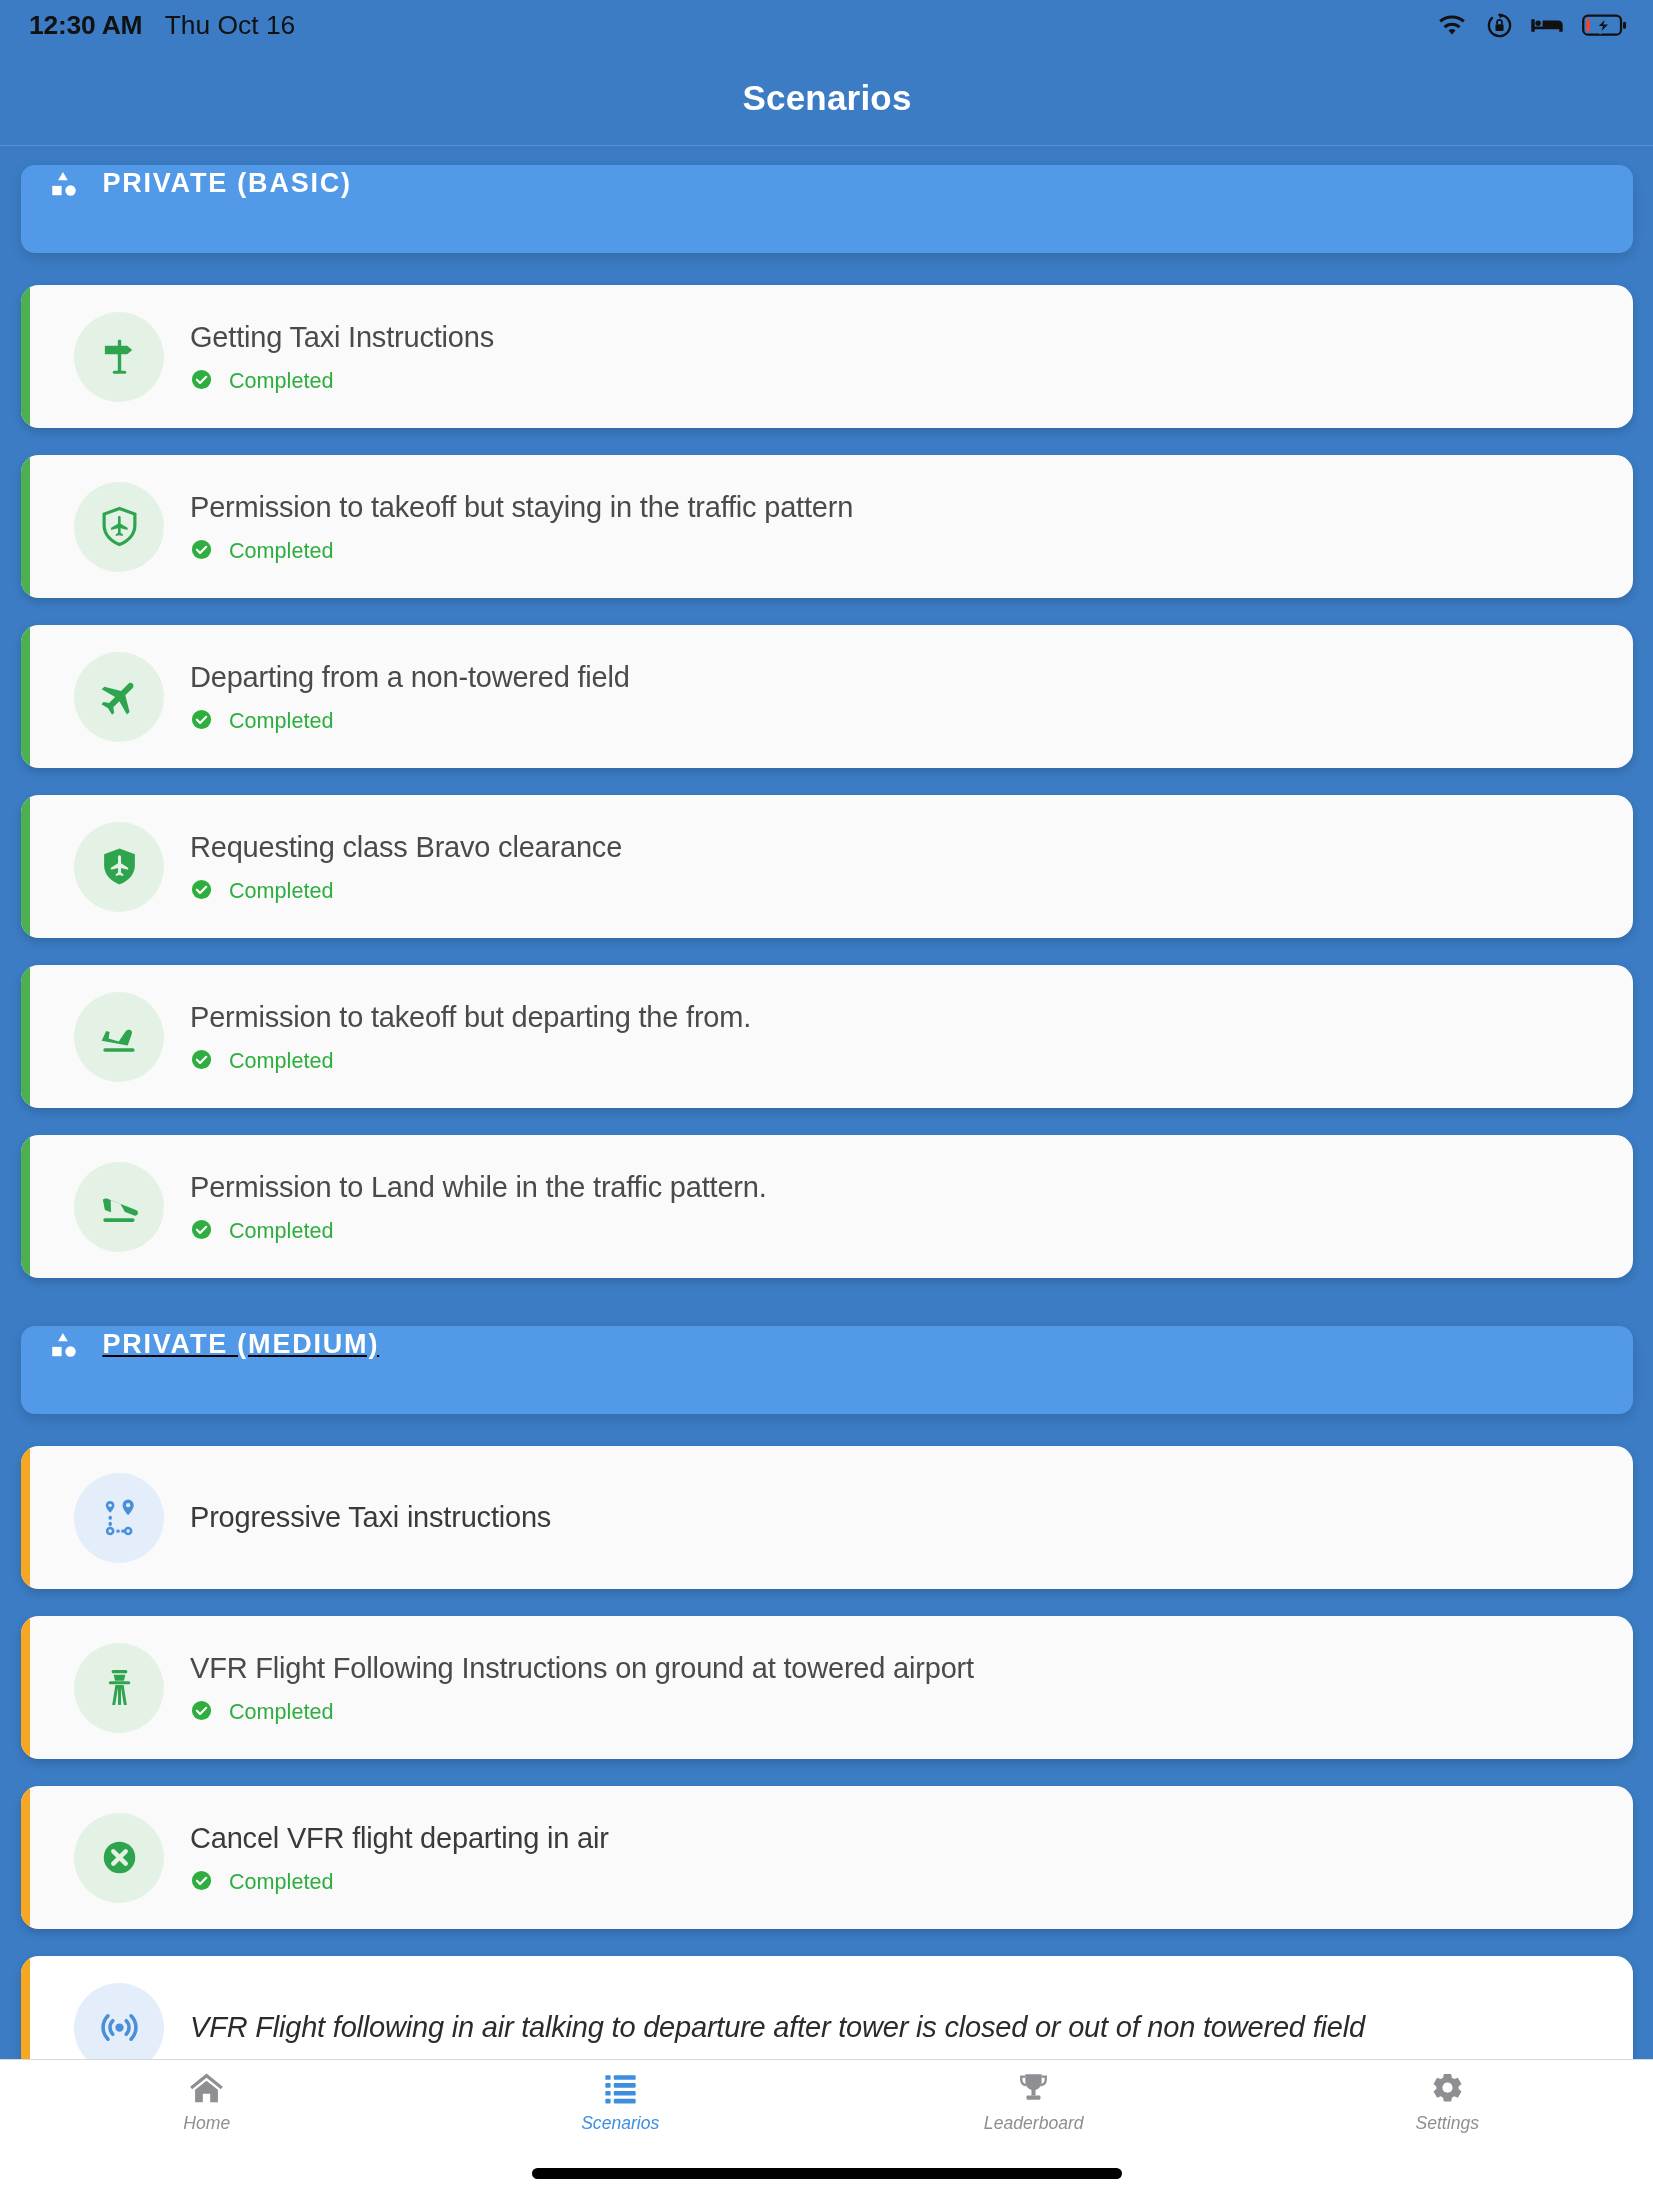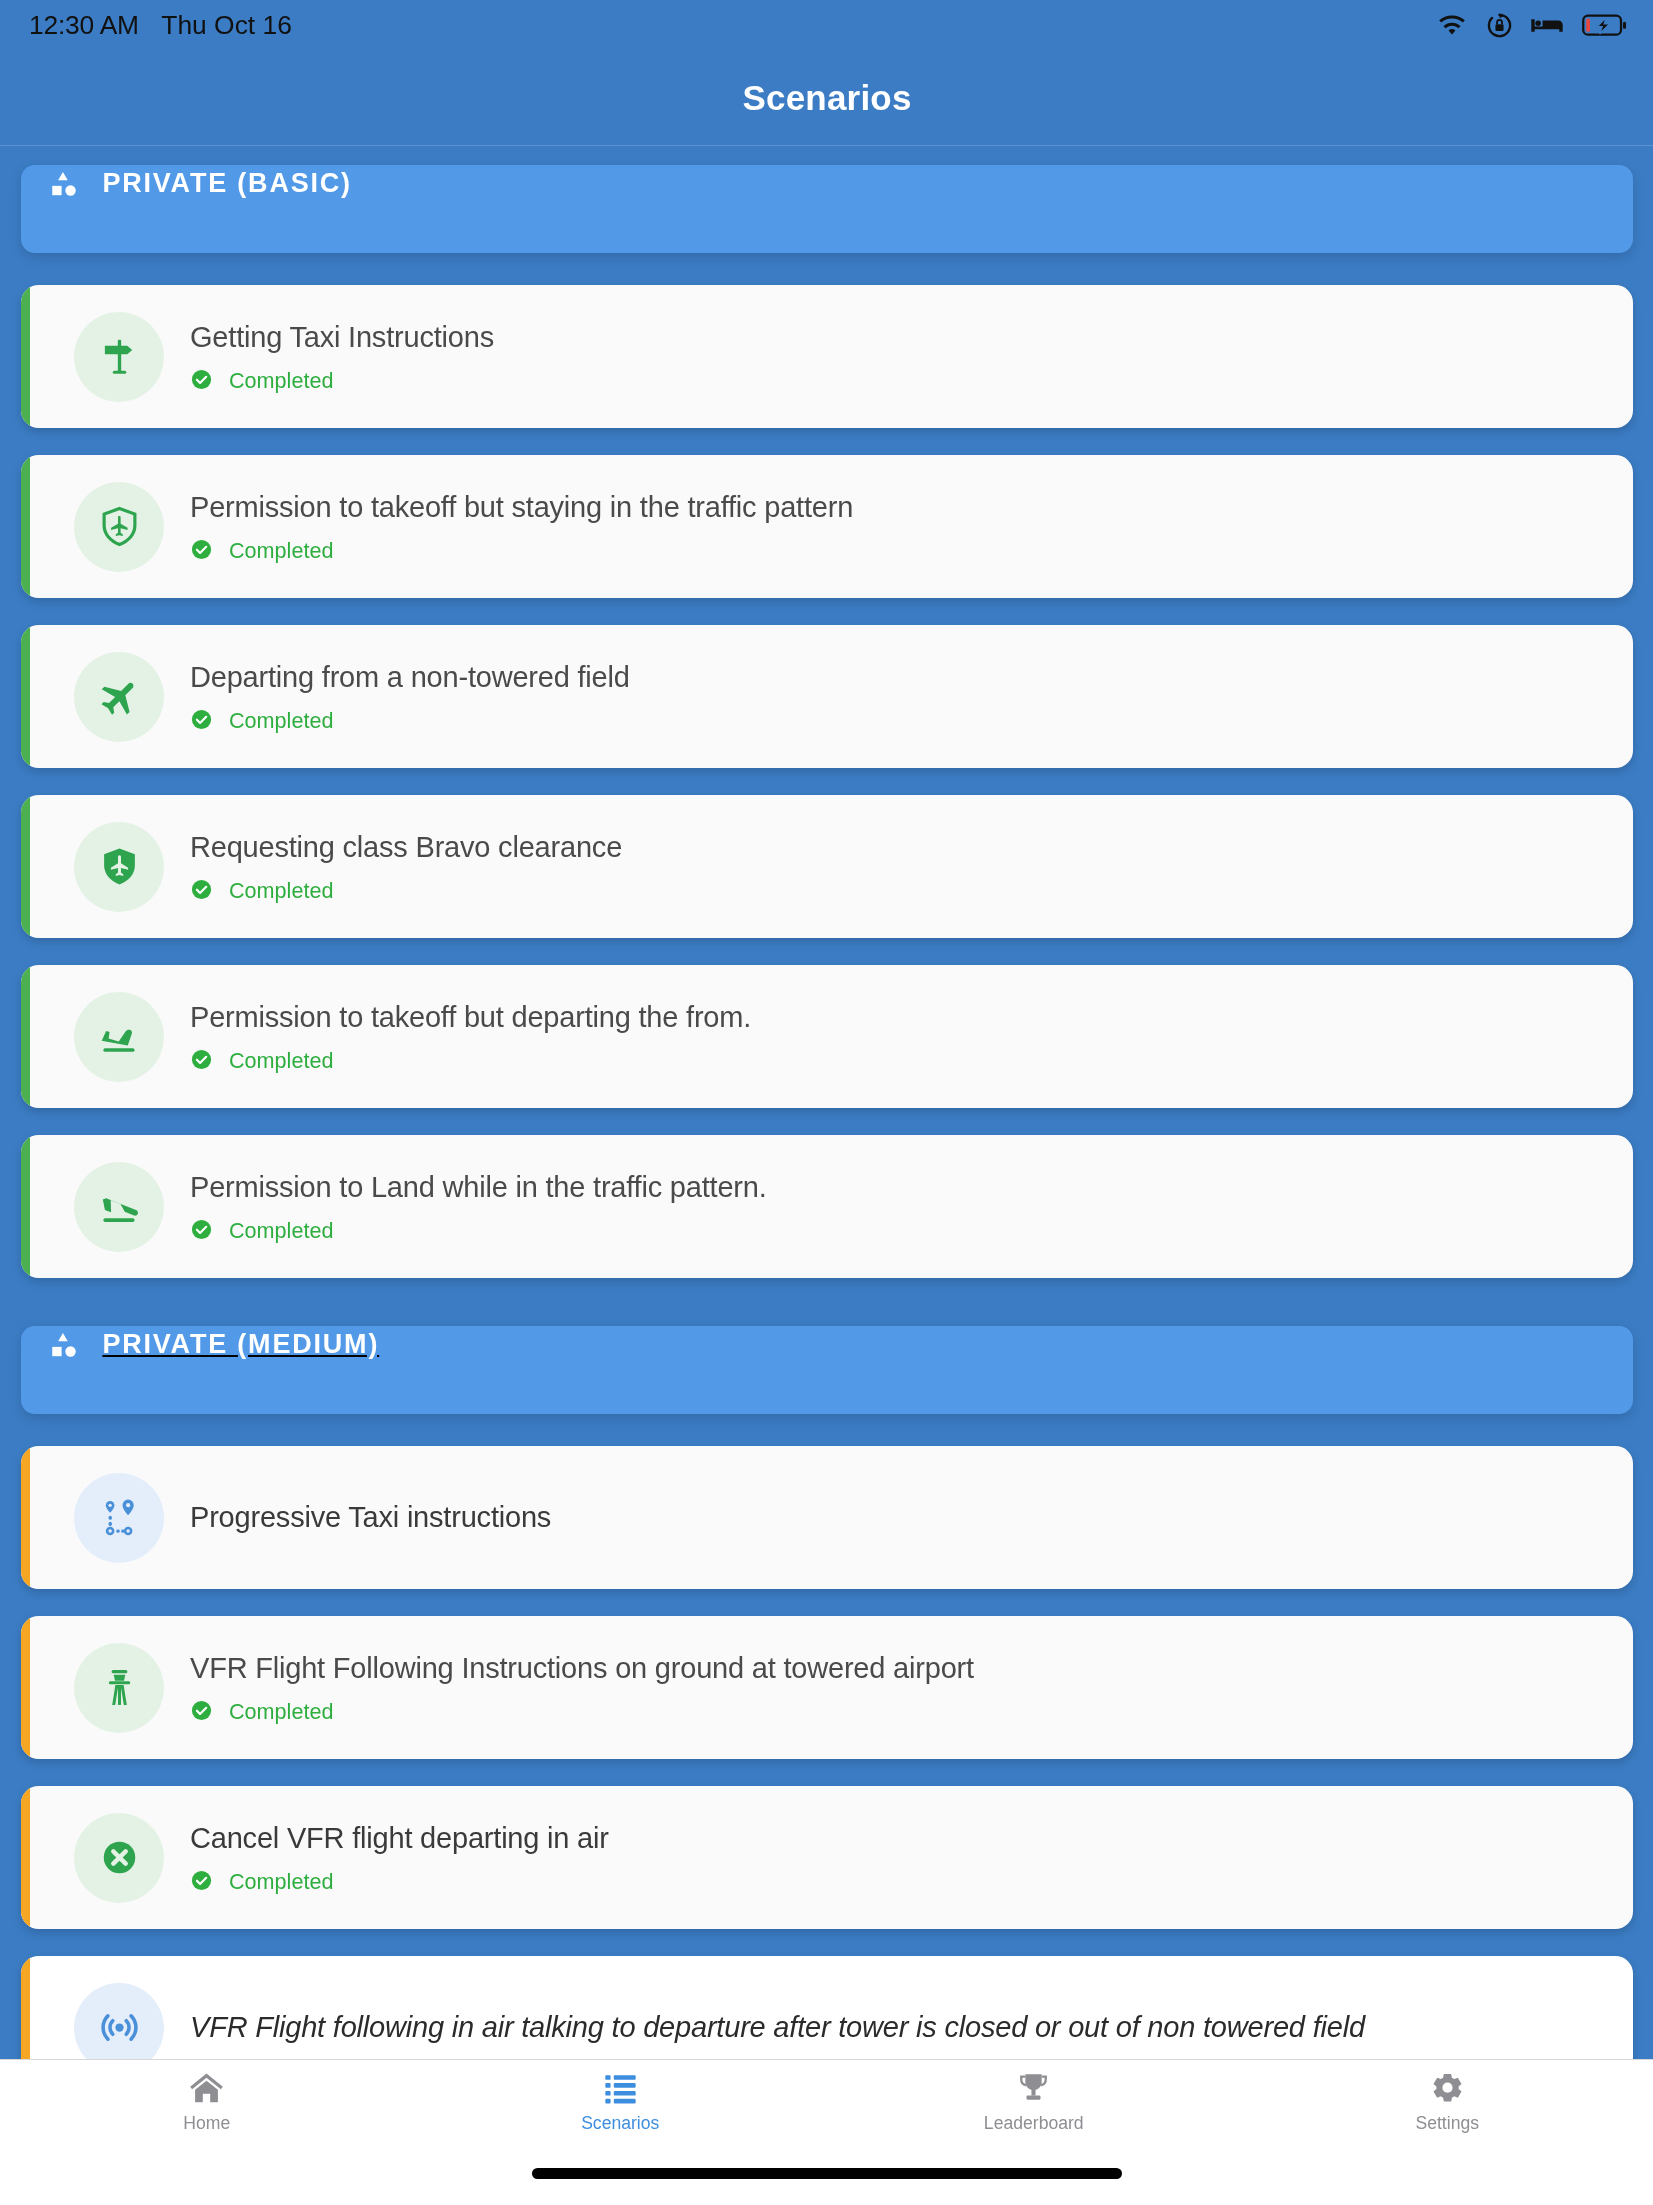--- a/index.html
+++ b/index.html
@@ -18,21 +18,21 @@
 
   
   .statusbar {
     height:50px; flex:0 0 50px;
     display:flex; align-items:center;
     padding:0 27px 0 29px;
     color:#0d0d0d;
     background:#3b7cc4;
   }
   .sb-time {
-    font-size:26.4px; font-weight:400; letter-spacing:-0.2px;
+    font-size:26.4px; font-weight:700; letter-spacing:-0.2px;
     color:#111;
   }
   .sb-date {
     font-size:26.4px; font-weight:400; margin-left:22.4px; color:#111;
   }
   .sb-right {
     margin-left:auto; display:flex; align-items:center; gap:17.6px;
   }
   .sb-right svg { display:block; }
 
@@ -116,21 +116,21 @@
   
   .tabbar {
     flex:0 0 98px;
     background:#fff;
     border-top:0.8px solid #d8d8d8;
     display:flex; align-items:flex-start;
     padding-top:11.2px;
   }
   .tab {
     flex:1 1 25%;
-    display:flex; flex-direction:column; align-items:center; gap:4.8px;
+    display:flex; flex-direction:column; align-items:center; gap:4.8px;font-style:italic;
   }
   .tab .t-label { font-size:17.6px; color:#8e8e93; }
   .tab.active .t-label { color:#3e8ee0; }
 
   .homebar {
     flex:0 0 48px;
     background:#fff;
     display:flex; align-items:flex-start; justify-content:center;
     padding-top:11.2px;
   }

